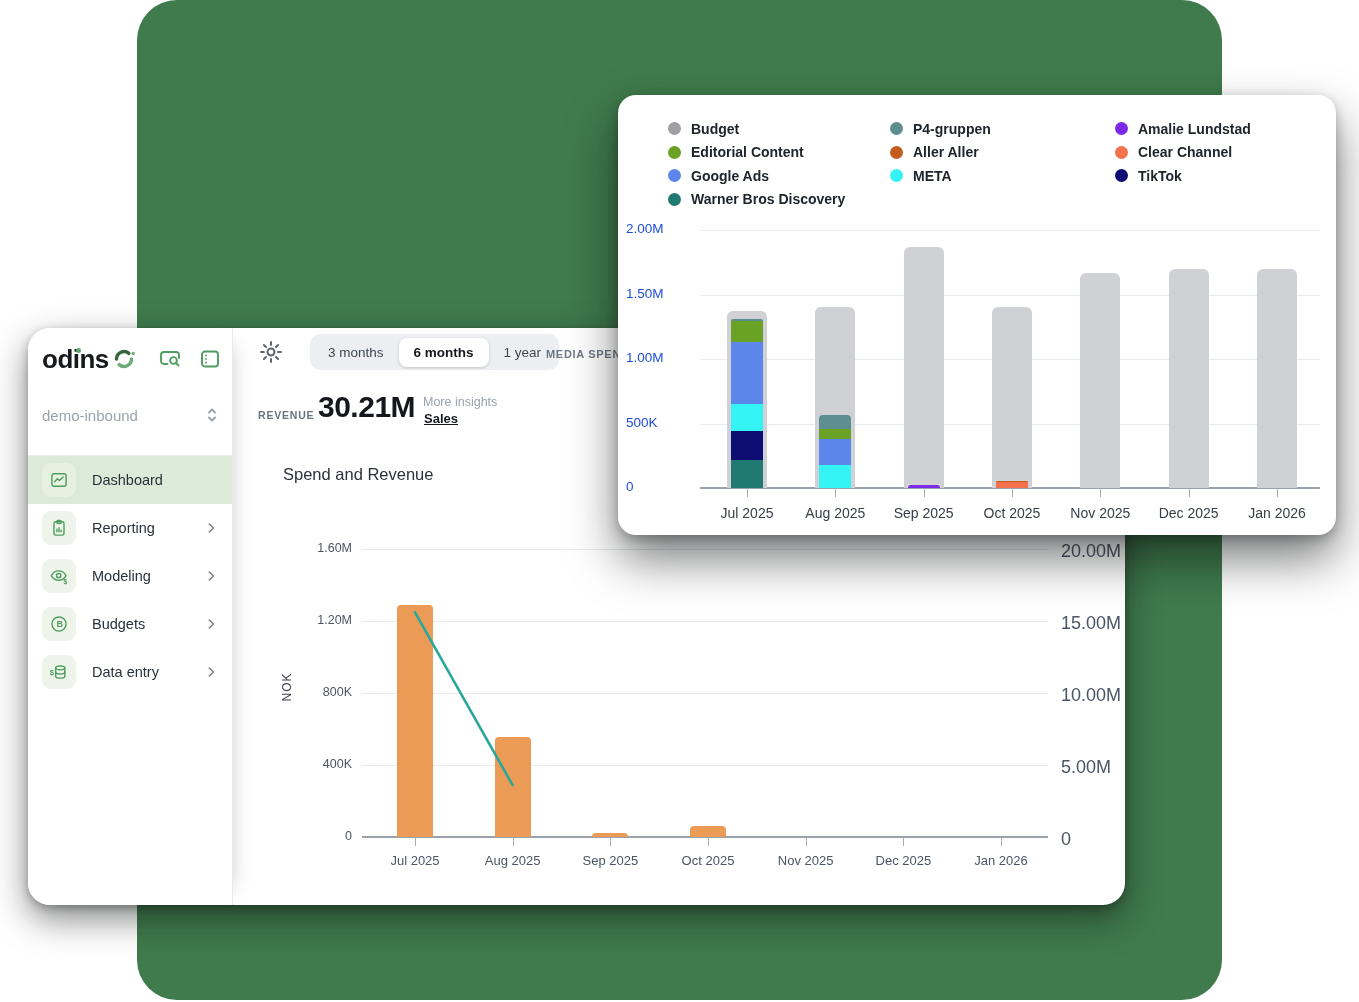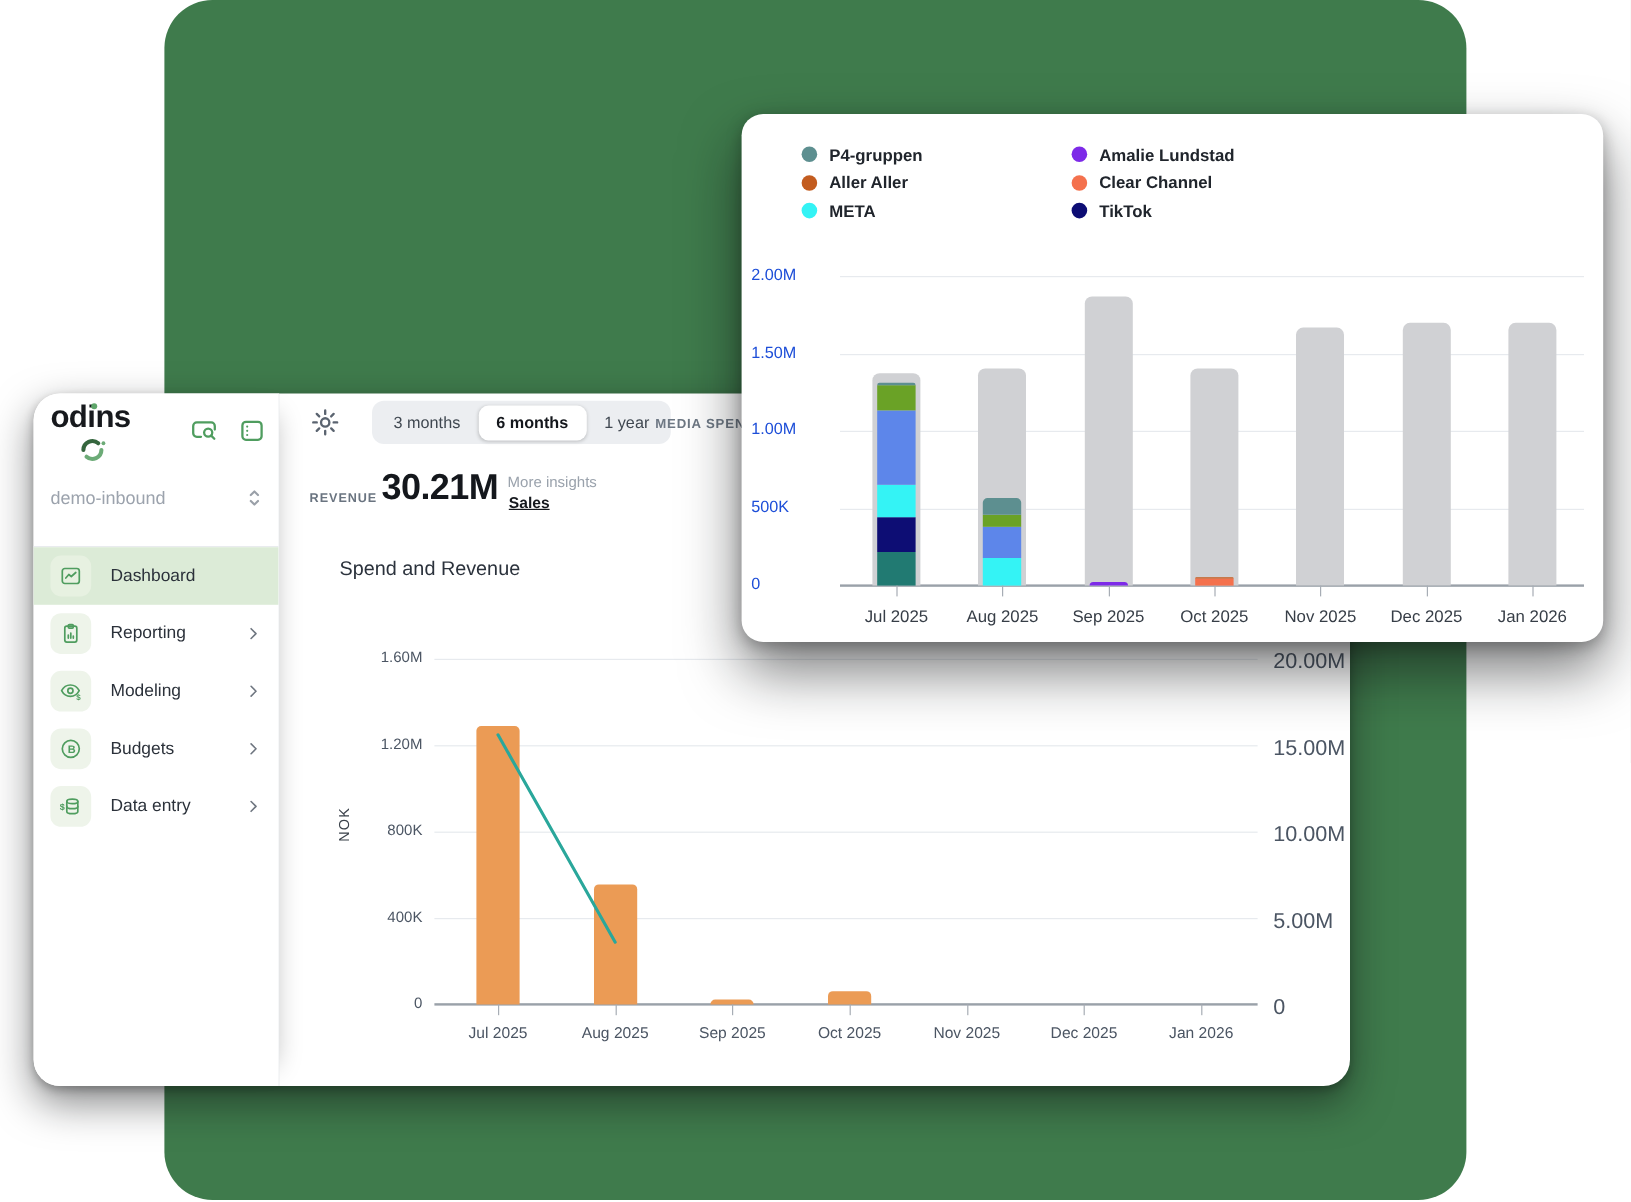--- a/index.html
+++ b/index.html
@@ -12,21 +12,21 @@
   
   .dashboard-card { position:absolute; left:28px; top:328px; width:1097px; height:577px;
     background:#ffffff; border-radius:22px;
     box-shadow:0 14px 34px rgba(15,18,20,.5), 0 3px 8px rgba(0,0,0,.25); }
 
   .sidebar { position:absolute; left:0; top:0; width:205px; height:100%;
     border-right:1px solid #e7e9ec; border-radius:22px 0 0 22px; background:#fff;
     box-shadow:14px 0 22px -18px rgba(0,0,0,.28); }
   .sidebar-header { position:absolute; left:14px; top:14px; right:10px; height:34px;
     display:flex; align-items:center; }
-  .logo { position:relative; display:flex; align-items:center;flex-direction:column; }
+  .logo { position:relative; display:flex; align-items:center; }
   .logo-text { font-size:26px; font-weight:700; color:#17191d; letter-spacing:-0.5px; }
   .logo-i-dot { position:absolute; left:34px; top:4px; width:5px; height:5px; border-radius:50%;
     background:#5fa66b; }
   .logo-glyph { margin-left:3px; width:24px; height:24px; }
   .hdr-icons { margin-left:auto; display:flex; gap:16px; }
   .icon-btn { width:24px; height:24px; color:#4f9d5f; cursor:pointer; }
   .icon-btn svg { width:100%; height:100%; }
 
   .workspace-row { position:absolute; left:14px; right:12px; top:73px; height:28px;
     display:flex; align-items:center; justify-content:space-between; cursor:pointer; }
@@ -260,20 +260,38 @@
         <div class="xlabel" style="left: 443.68px; top: 304px;">Nov 2025</div>
         <div class="xtick-mark" style="left: 541.35px; top: 288px;"></div>
         <div class="xlabel" style="left: 541.35px; top: 304px;">Dec 2025</div>
         <div class="xtick-mark" style="left: 639.02px; top: 288px;"></div>
         <div class="xlabel" style="left: 639.02px; top: 304px;">Jan 2026</div>
       </div>
   </div>
 
   <div class="overlay-card">
     <div class="legend" id="media-legend">
+        <div class="legend-col" style="width: 222px;">
+          <div class="legend-item">
+            <span class="legend-dot" style="background: rgb(159, 160, 164);"></span>
+            <span class="legend-name">Budget</span>
+          </div>
+          <div class="legend-item">
+            <span class="legend-dot" style="background: rgb(106, 162, 38);"></span>
+            <span class="legend-name">Editorial Content</span>
+          </div>
+          <div class="legend-item">
+            <span class="legend-dot" style="background: rgb(93, 134, 234);"></span>
+            <span class="legend-name">Google Ads</span>
+          </div>
+          <div class="legend-item">
+            <span class="legend-dot" style="background: rgb(33, 122, 114);"></span>
+            <span class="legend-name">Warner Bros Discovery</span>
+          </div>
+        </div>
         <div class="legend-col" style="width: 225px;">
           <div class="legend-item">
             <span class="legend-dot" style="background: rgb(93, 143, 144);"></span>
             <span class="legend-name">P4-gruppen</span>
           </div>
           <div class="legend-item">
             <span class="legend-dot" style="background: rgb(195, 92, 31);"></span>
             <span class="legend-name">Aller Aller</span>
           </div>
           <div class="legend-item">

